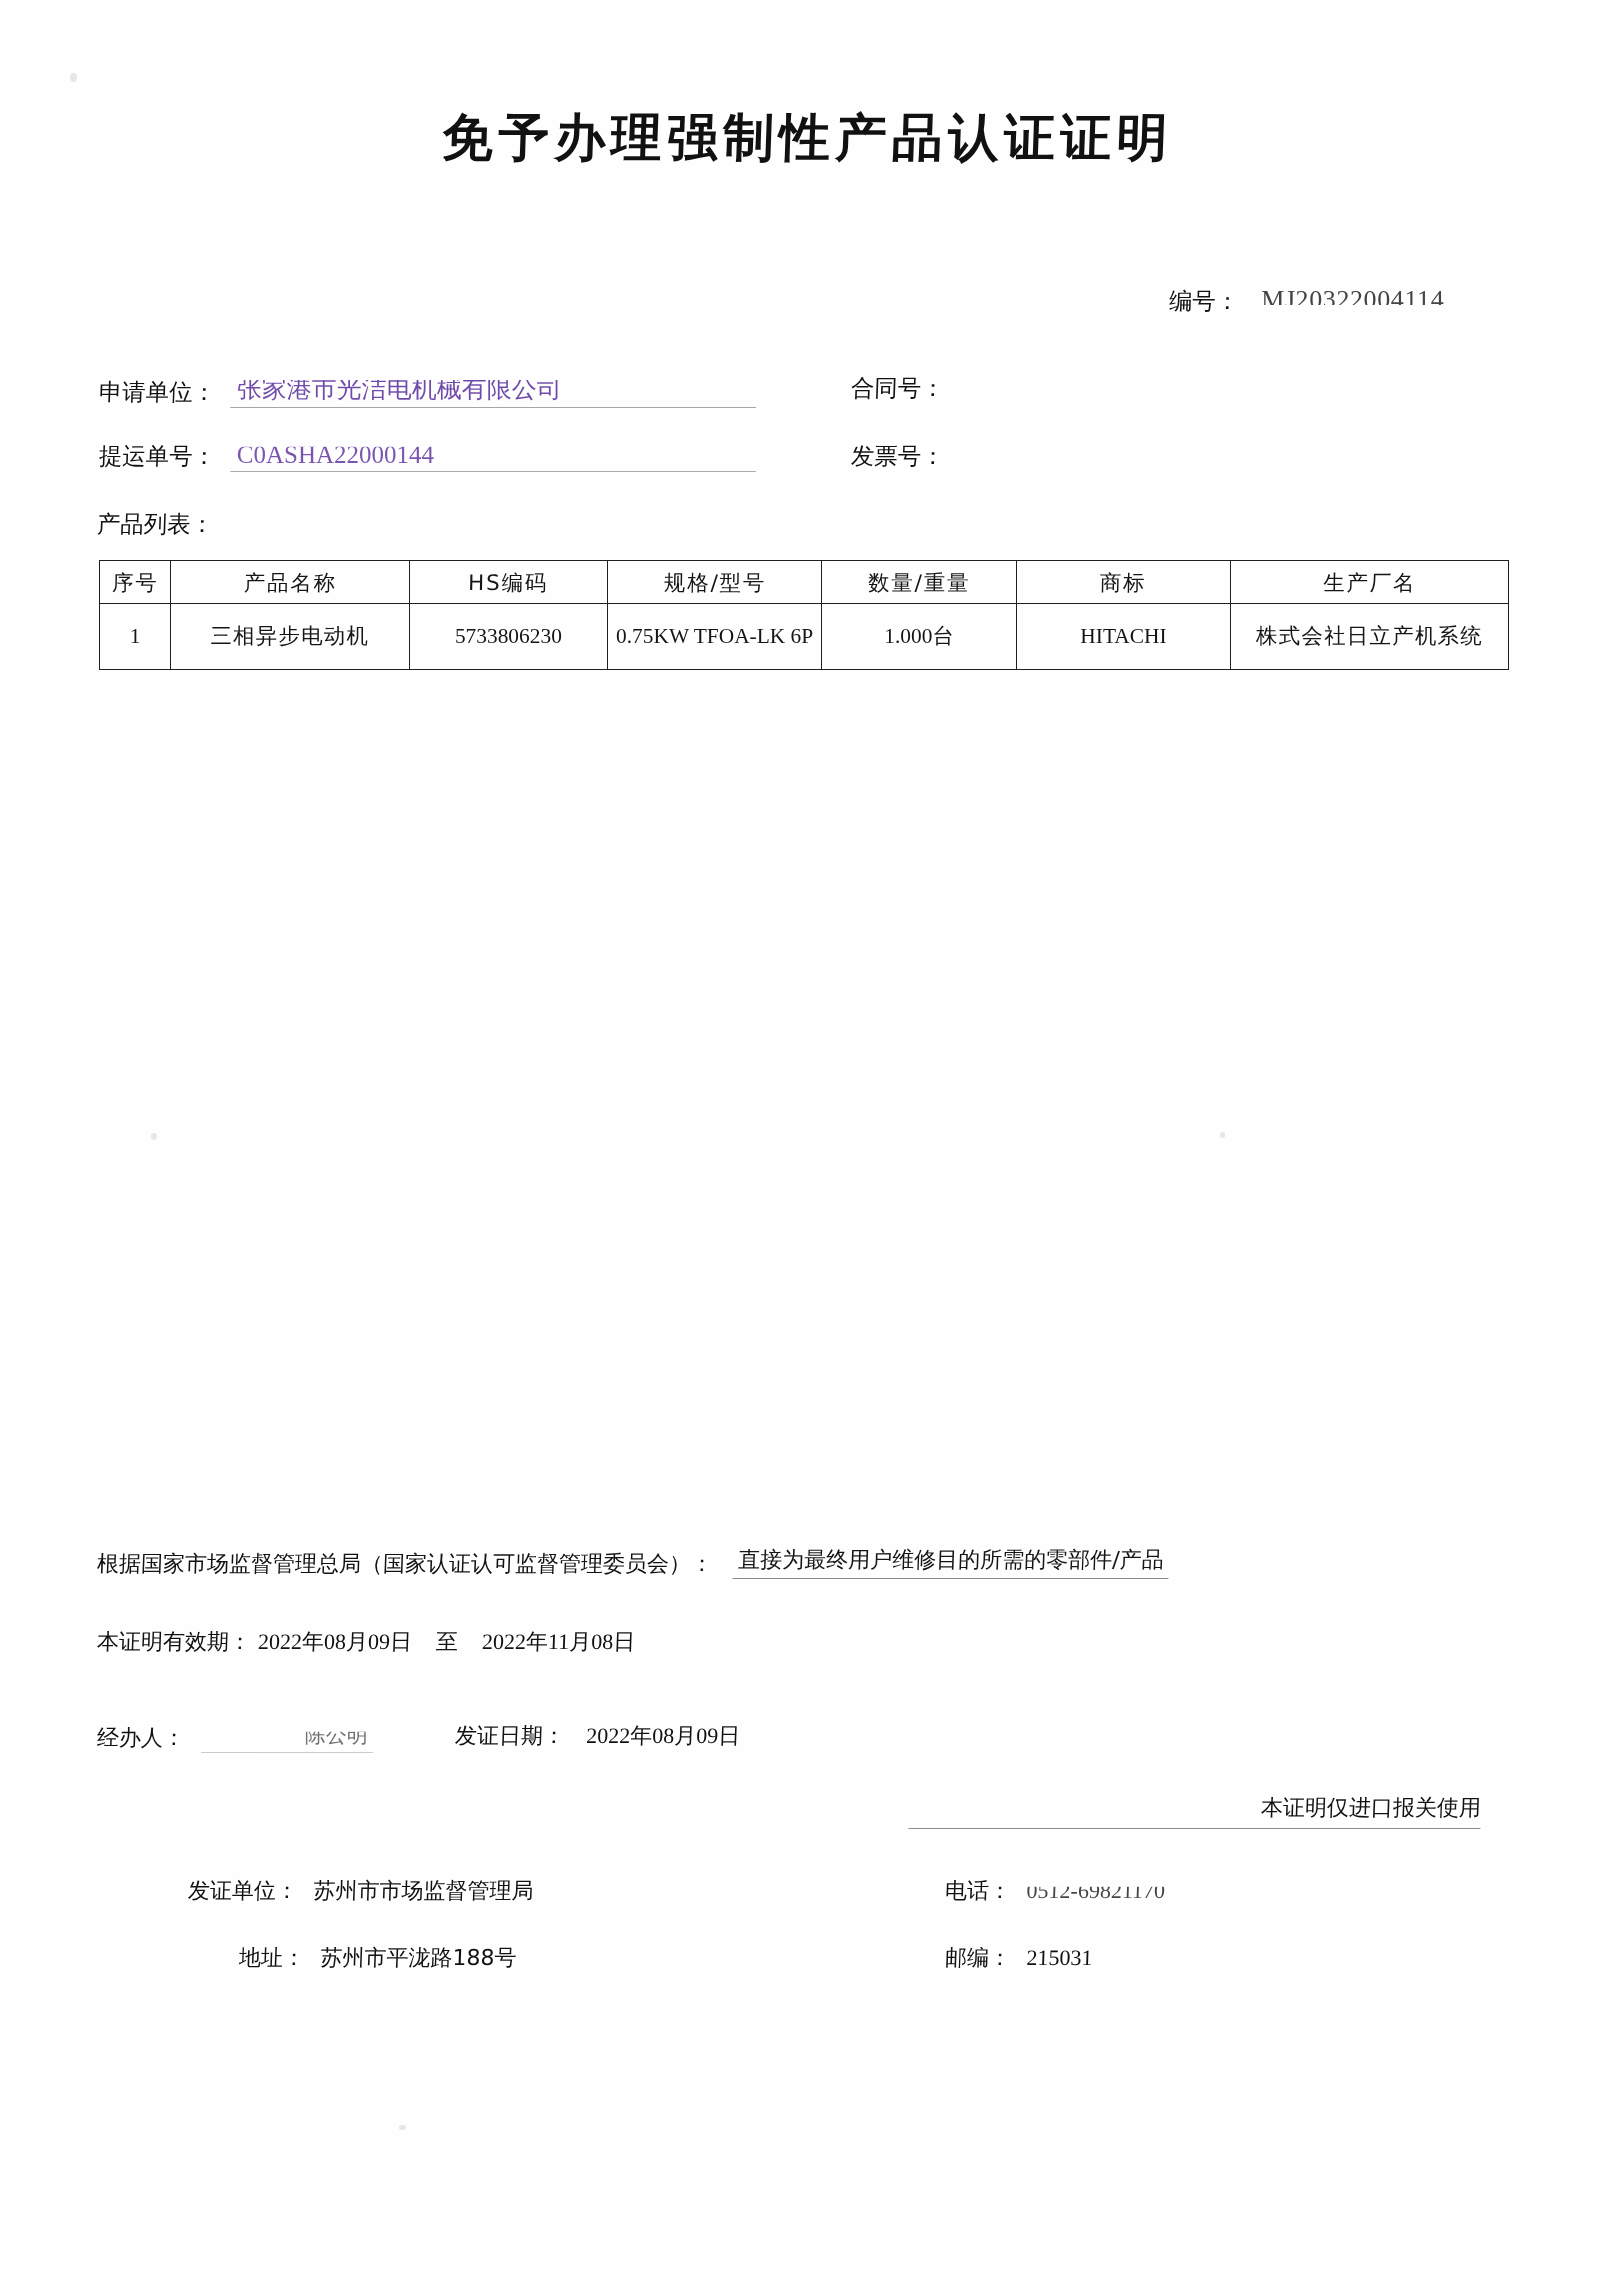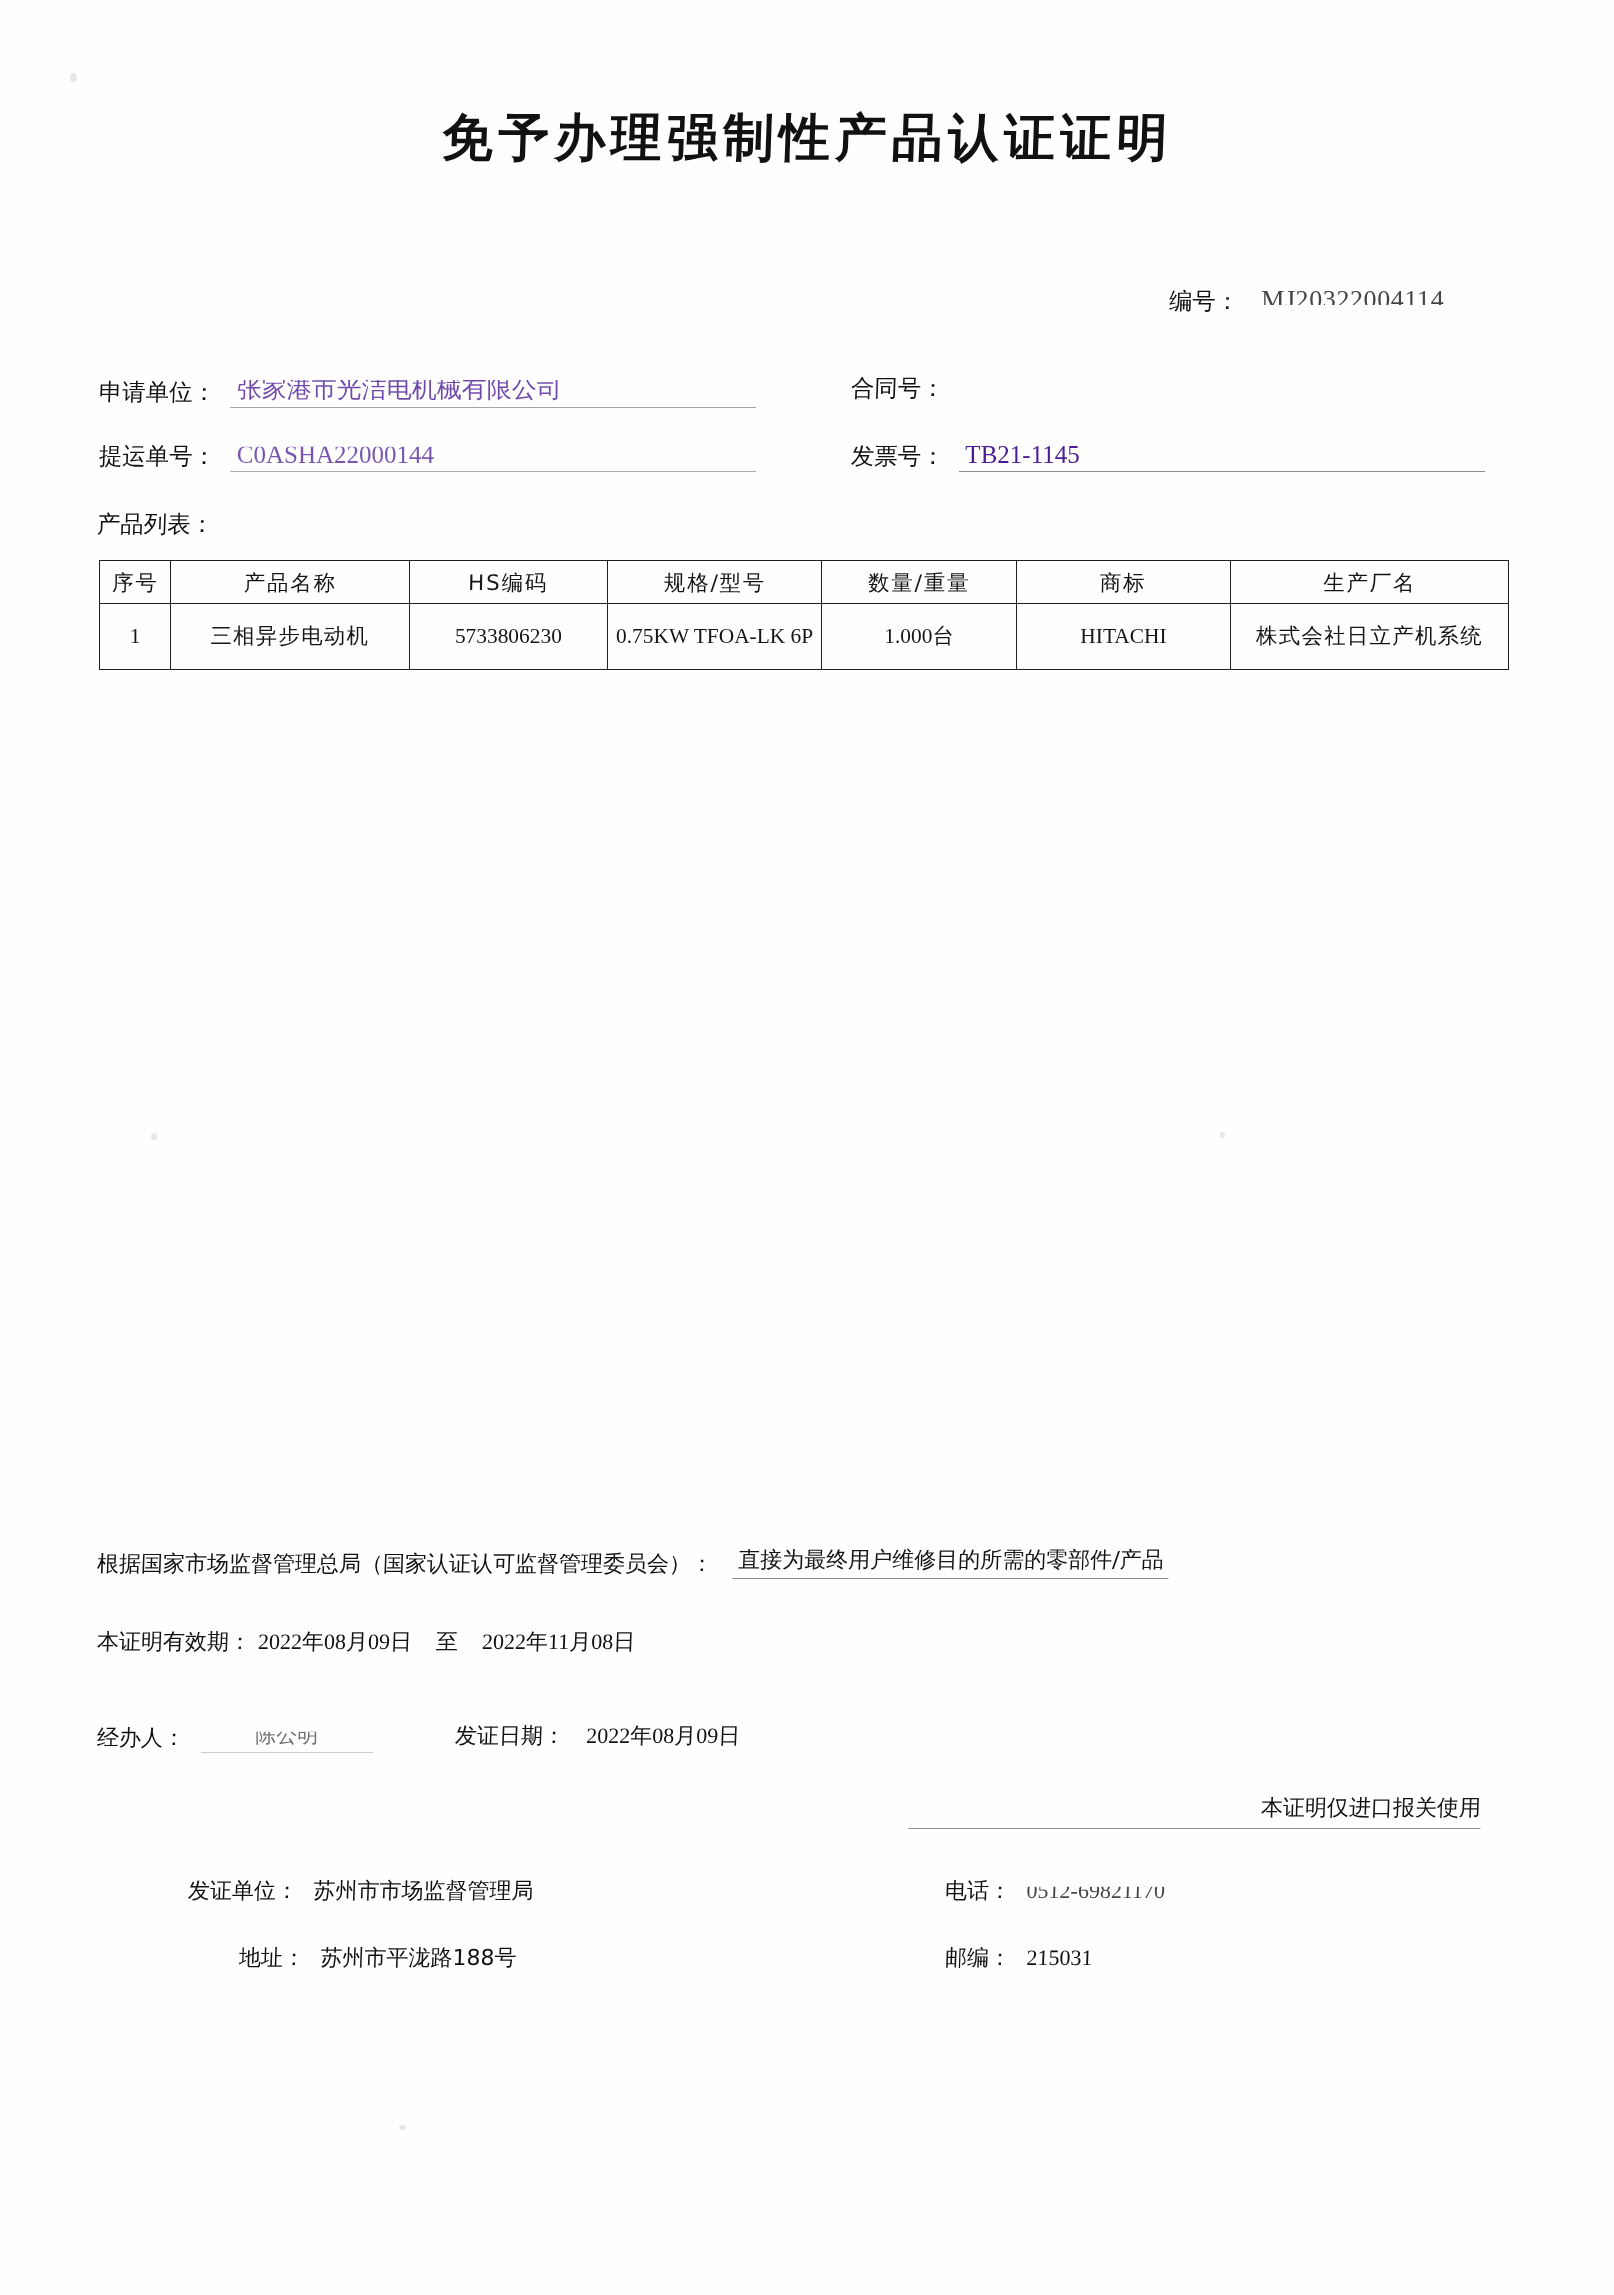--- a/index.html
+++ b/index.html
@@ -219,21 +219,21 @@
     transform: skewX(-2deg);
   }
   .handler-value {
     margin-left: 15.6px;
     width: 162px;
     font-family: Liberation Sans, sans-serif;
     font-size: 21px;
     color: #333;
     border-bottom: 1.3px solid #6f6f6f;
     padding: 0 5.2px 2.6px 5.2px;
-    text-align: center;
+    text-align: right;
     white-space: nowrap;
     overflow: hidden;
     clip-path: inset(34% 0 0 0);
     opacity: 0.7;
   }
   .issue-date-row {
     position: absolute;
     top: 1721px;
     left: 455px;
     font-family: "DejaVu Sans", sans-serif;
@@ -331,21 +331,20 @@
     <span class="field-label">合同号：</span>
   </div>
 
   <div class="field" style="top:440px;left:99px;">
     <span class="field-label">提运单号：</span>
     <span class="field-value v-shipment faded-soft">C0ASHA22000144</span>
   </div>
 
   <div class="field" style="top:440px;left:851px;">
     <span class="field-label">发票号：</span>
-    <span class="field-value v-invoice">TB21-1145</span>
   </div>
 
   <div class="product-list-label">产品列表：</div>
 
   <table class="products">
     <colgroup>
       <col class="col-idx">
         <col class="col-name">
         <col class="col-hs">
         <col class="col-spec">

